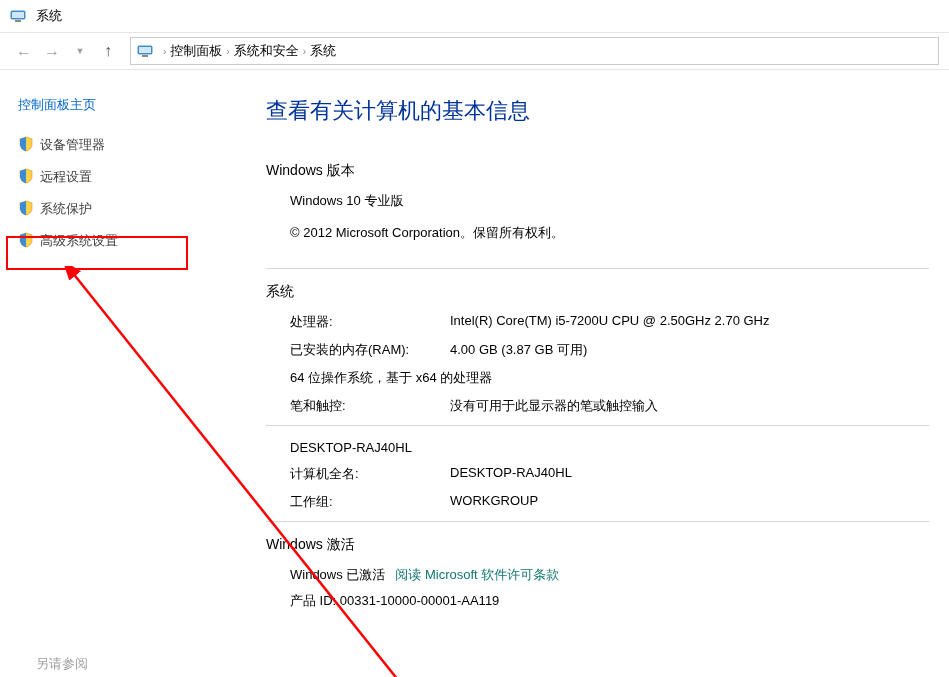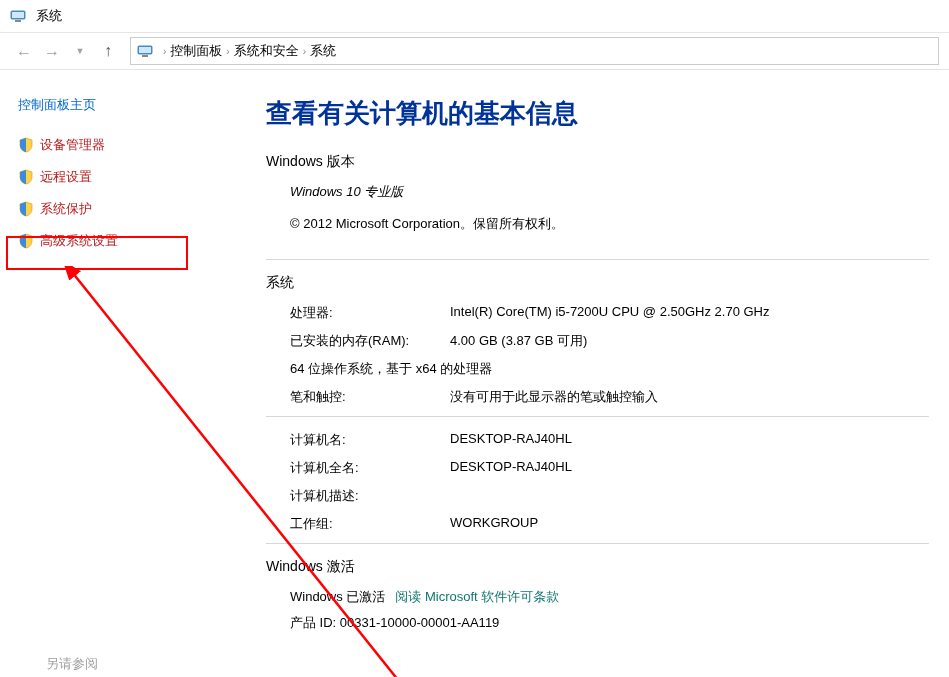--- a/index.html
+++ b/index.html
@@ -68,23 +68,22 @@
       padding: 26px 18px 10px 18px;
       position: relative;
     }
     .sidebar-home {
       color: #0066cc;
       margin-bottom: 22px;
       display: block;
     }
     .sidebar-item {
       display: flex;
-      align-items: center;
       margin-bottom: 14px;
-      color: #b91c1c;
+      color: #404040;
     }
     .shield-icon {
       width: 16px;
       height: 16px;
       margin-right: 6px;
       flex-shrink: 0;
     }
     .highlight-box {
       position: absolute;
       border: 2px solid #ff0000;
@@ -96,33 +95,33 @@
     }
     .red-arrow {
       position: absolute;
       left: 60px;
       top: 196px;
       pointer-events: none;
     }
     .see-also {
       position: absolute;
       bottom: 4px;
-      left: 46px;
+      left: 36px;
       color: #9e9e9e;
     }
     .main {
       flex: 1;
       padding: 26px 20px 10px 40px;
       overflow: hidden;
     }
     .main h1 {
       color: #003399;
-      font-size: 26px;
-      font-weight: bold;
-      margin-bottom: 22px;
+      font-size: 22px;
+      font-weight: normal;
+      margin-bottom: 36px;
     }
     .section-title {
       font-size: 14px;
       margin-bottom: 12px;
       margin-top: 22px;
     }
     .section-title.first { margin-top: 0; }
     .indent { margin-left: 24px; }
     .info-row {
       display: flex;
@@ -234,21 +233,21 @@
       <line x1="370" y1="454" x2="12" y2="6" stroke="#ff0000" stroke-width="2.5" marker-end="url(#ah)"></line>
     </svg>
 
     <div class="see-also">另请参阅</div>
   </div>
 
   <div class="main">
     <h1>查看有关计算机的基本信息</h1>
 
     <div class="section-title first">Windows 版本</div>
-    <div class="indent" style="margin-bottom:14px;font-style:italic;">Windows 10 专业版</div>
+    <div class="indent" style="margin-bottom:14px;">Windows 10 专业版</div>
     <div class="indent">© 2012 Microsoft Corporation。保留所有权利。</div>
 
     <div class="divider" style="margin-top:26px;"></div>
 
     <div class="section-title" style="margin-top:0;">系统</div>
     <div class="indent">
       <div class="info-row">
           <span class="info-label">处理器:</span>
           <span class="info-value">Intel(R) Core(TM) i5-7200U CPU @ 2.50GHz   2.70 GHz</span>
         </div>
@@ -262,30 +261,25 @@
       <div class="info-row">
           <span class="info-label">笔和触控:</span>
           <span class="info-value">没有可用于此显示器的笔或触控输入</span>
         </div>
     </div>
 
     <div class="divider"></div>
 
     <div class="indent">
       <div class="info-row">
-          <span class="info-label">计算机名:</span>
           <span class="info-value">DESKTOP-RAJ40HL</span>
         </div>
       <div class="info-row">
           <span class="info-label">计算机全名:</span>
           <span class="info-value">DESKTOP-RAJ40HL</span>
-        </div>
-      <div class="info-row">
-          <span class="info-label">计算机描述:</span>
-          <span class="info-value"></span>
         </div>
       <div class="info-row">
           <span class="info-label">工作组:</span>
           <span class="info-value">WORKGROUP</span>
         </div>
     </div>
 
     <div class="divider"></div>
 
     <div class="section-title" style="margin-top:0;">Windows 激活</div>

